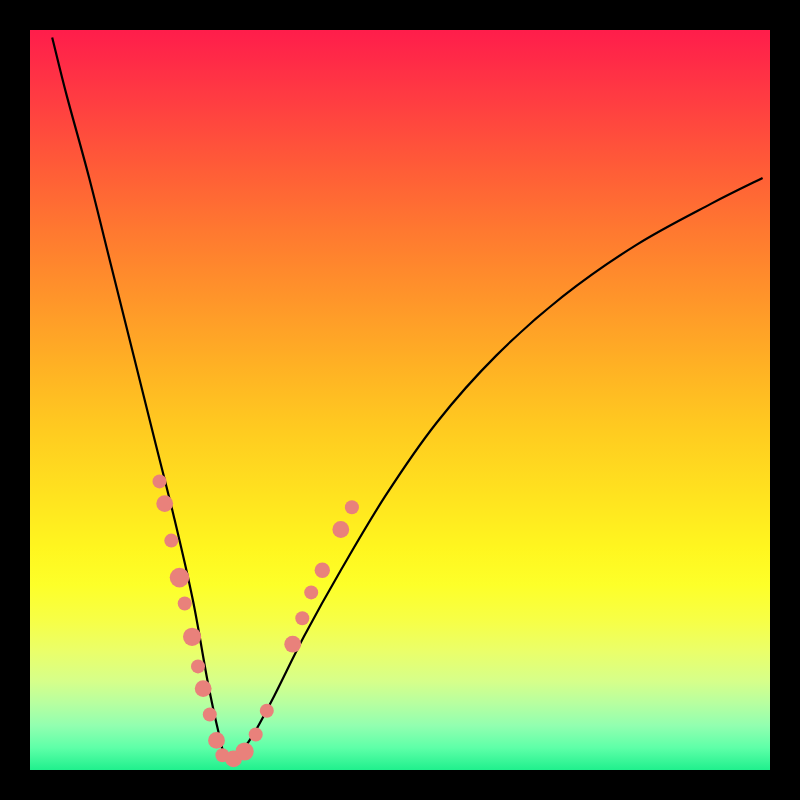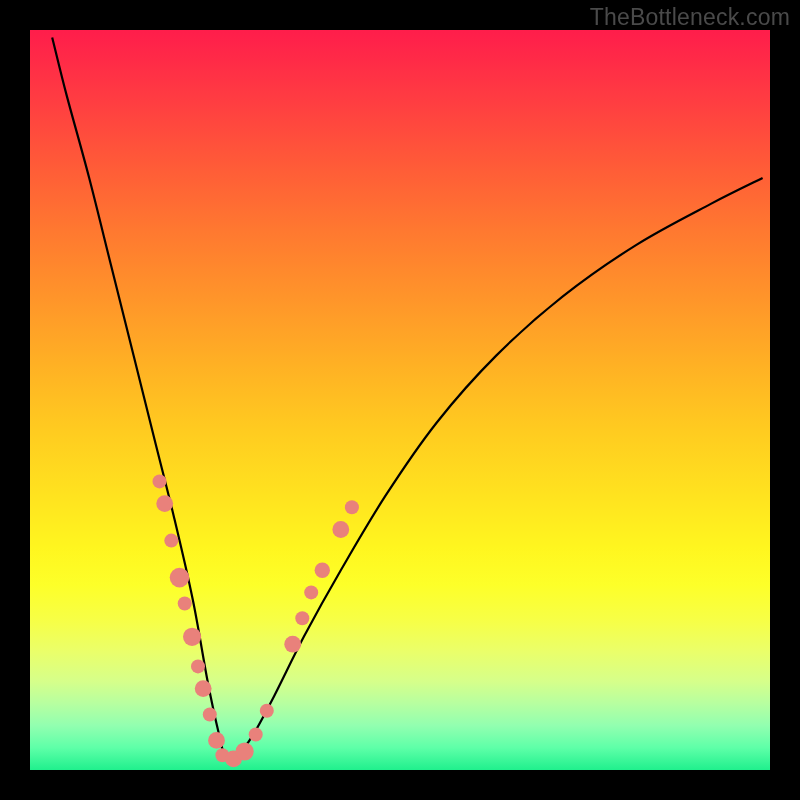--- a/index.html
+++ b/index.html
@@ -94,14 +94,13 @@
           <circle cx="236.8" cy="680.8" r="7.0" class="dot" fill="#e9817b"></circle>
           <circle cx="262.7" cy="614.2" r="8.4" class="dot" fill="#e9817b"></circle>
           <circle cx="272.3" cy="588.3" r="7.0" class="dot" fill="#e9817b"></circle>
           <circle cx="281.2" cy="562.4" r="7.0" class="dot" fill="#e9817b"></circle>
           <circle cx="292.3" cy="540.2" r="7.7" class="dot" fill="#e9817b"></circle>
           <circle cx="310.8" cy="499.5" r="8.4" class="dot" fill="#e9817b"></circle>
           <circle cx="321.9" cy="477.3" r="7.0" class="dot" fill="#e9817b"></circle>
         </g>
     </svg>
   </div>
-  <div class="watermark">TheBottleneck.com</div>
 </div>
 
 </body></html>

